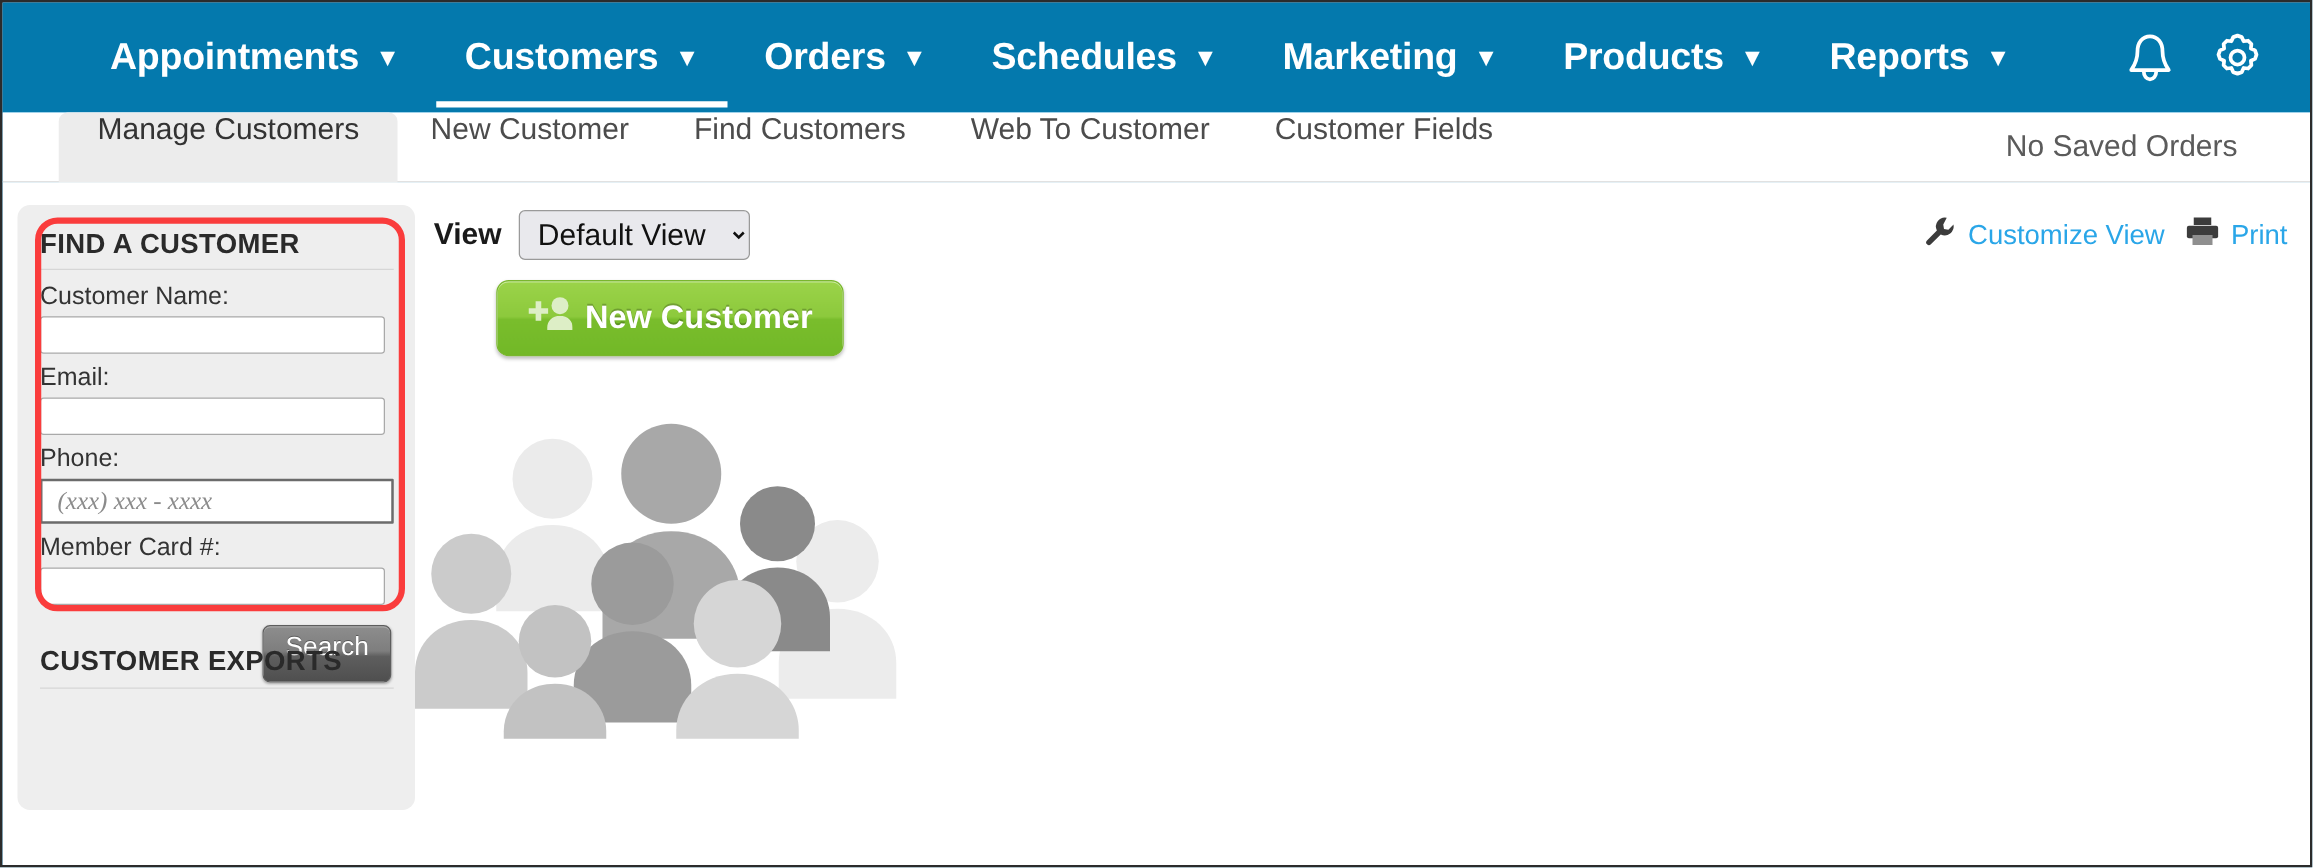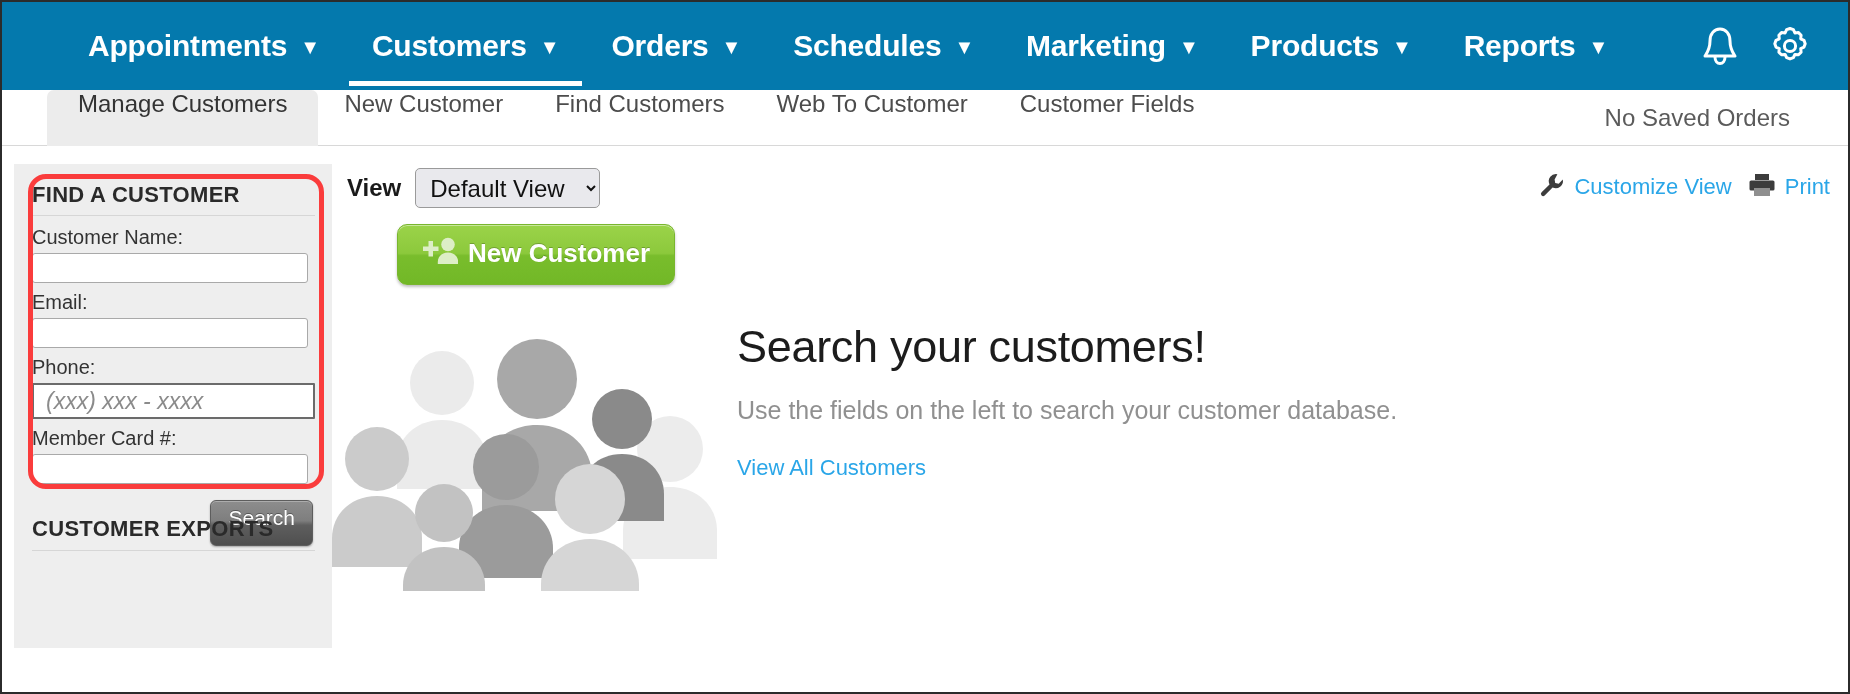--- a/index.html
+++ b/index.html
@@ -147,21 +147,21 @@
   }
 
   
   .sidebar {
     position: absolute;
     left: 12px;
     top: 18px;
     width: 318px;
     height: 484px;
     background: #eeeeee;
-    border-radius: 0;
+    border-radius: 10px;
     box-sizing: border-box;
   }
   .find-panel {
     position: absolute;
     left: 18px;
     top: 18px;
     width: 283px;
     box-sizing: border-box;
   }
   .panel-title {
@@ -193,22 +193,23 @@
     color: #222;
     display: block;
   }
   .text-input.focused {
     width: 283px;
     height: 36px;
     border: 2px solid #6b6b6b;
     border-radius: 1px;
     font-style: italic;
     color: #8b8b8b;
-    font-size: 23px;
+    font-size: 20px;
     padding: 0 12px;
+    font-family: Liberation Serif, serif;
   }
   .text-input.focused::placeholder {
     color: #8b8b8b;
     font-style: italic;
     opacity: 1;
   }
   .search-row {
     display: flex;
     justify-content: flex-end;
     margin-top: 16px;
@@ -541,21 +542,16 @@
             <path d="M122 216 c-25 0 -41 18 -41 38 v26 h82 v-26 c0 -20 -16 -38 -41 -38 Z"></path>
           </g>
 
           <g fill="#d6d6d6">
             <circle cx="268" cy="168" r="35"></circle>
             <path d="M268 208 c-29 0 -49 21 -49 45 v31 h98 v-31 c0 -24 -20 -45 -49 -45 Z"></path>
           </g>
         </svg>
       </div>
 
-      <div class="hero">
-        <h1 class="hero-title">Search your customers!</h1>
-        <p class="hero-sub">Use the fields on the left to search your customer database.</p>
-        <span class="hero-link">View All Customers</span>
-      </div>
 
     </div>
   </div>
 </div>
 
 </body></html>

